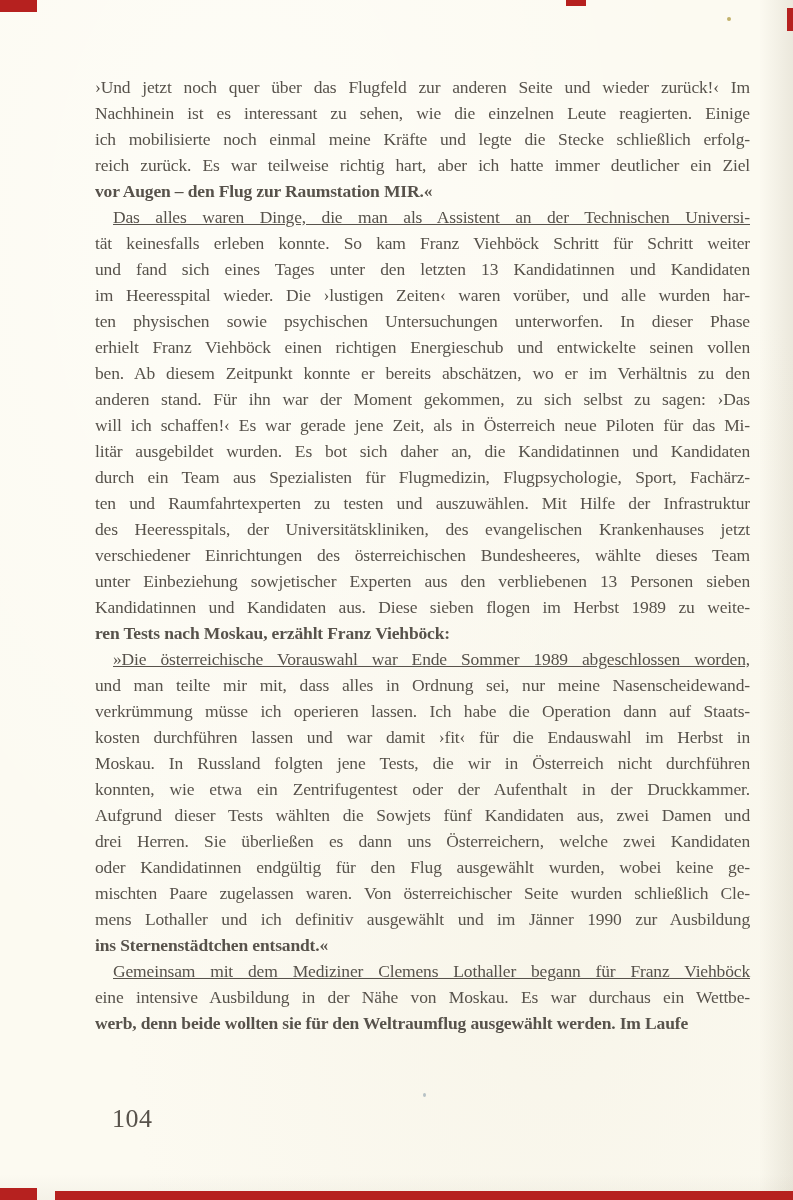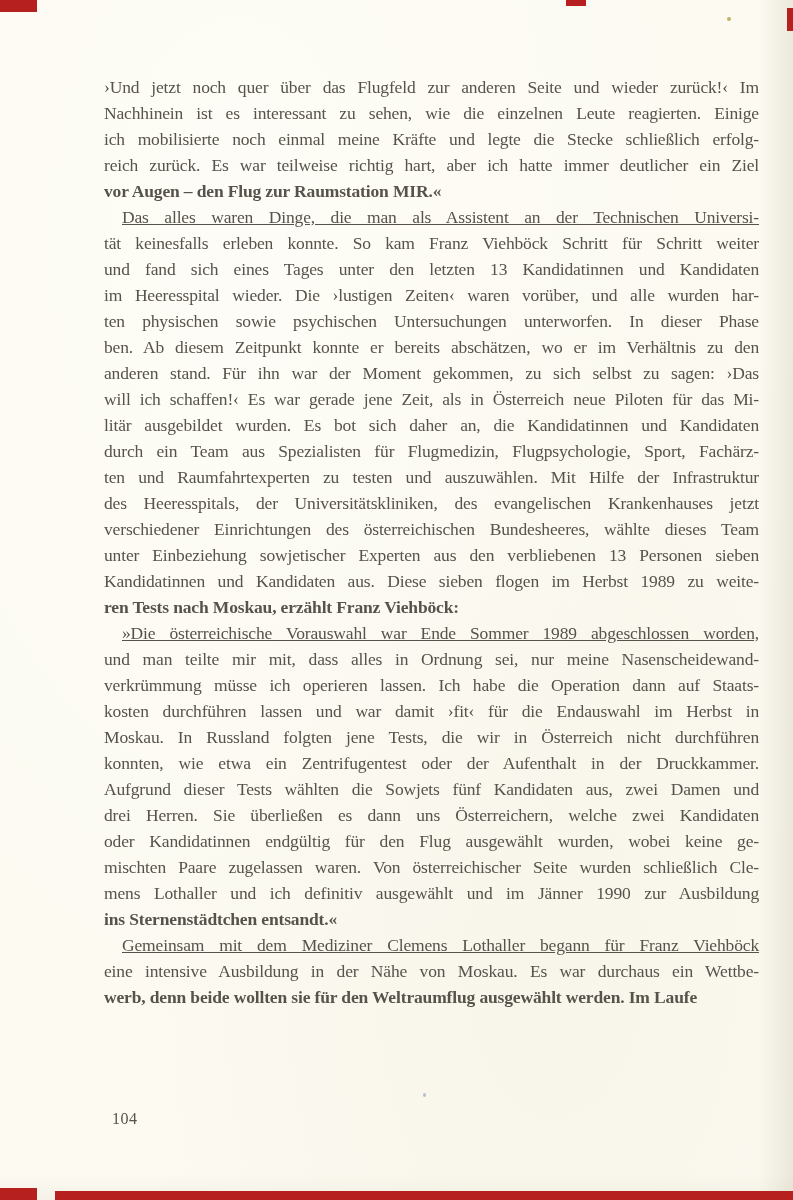--- a/index.html
+++ b/index.html
@@ -36,21 +36,21 @@
     inset: 0;
     background:
       radial-gradient(ellipse at 30% 20%, rgba(255,255,252,0.5), rgba(255,255,252,0) 60%),
       radial-gradient(ellipse at 70% 80%, rgba(240,236,220,0.35), rgba(240,236,220,0) 55%);
     pointer-events: none;
   }
 
   
   #text-block {
     position: absolute;
-    left: 104px;
+    left: 95px;
     top: 74px;
     width: 655px;
     color: var(--ink, #57524b);
     font-size: 17.5px;
     letter-spacing: -0.15px;
   }
   .line {
     height: 26px;
     line-height: 26px;
     text-align: justify;
@@ -66,21 +66,21 @@
     text-decoration: underline;
   }
 
   
   .page-number {
     position: absolute;
     left: 112px;
     top: 1106px;
     height: 26px;
     line-height: 26px;
-    font-size: 16px;
+    font-size: 26px;
     letter-spacing: 0.5px;
     color: var(--ink, #57524b);
   }
 
   
   .edge-mark { position: absolute; background: var(--edge-red, #b6211f); }
   .mark-tl     { left: 0;     top: 0;       width: 37px;  height: 12px; }
   .mark-top    { left: 566px; top: 0;       width: 20px;  height: 6px;  }
   .mark-right  { left: 787px; top: 8px;     width: 6px;   height: 23px; }
   .mark-bl     { left: 0;     top: 1188px;  width: 37px;  height: 12px; }
@@ -107,20 +107,21 @@
         <div class="line">ich mobilisierte noch einmal meine Kräfte und legte die Stecke schließlich erfolg-</div>
         <div class="line">reich zurück. Es war teilweise richtig hart, aber ich hatte immer deutlicher ein Ziel</div>
         <div class="line para-end">vor Augen – den Flug zur Raumstation MIR.«</div>
       </div>
       <div>
         <div class="line indent">Das alles waren Dinge, die man als Assistent an der Technischen Universi-</div>
         <div class="line">tät keinesfalls erleben konnte. So kam Franz Viehböck Schritt für Schritt weiter</div>
         <div class="line">und fand sich eines Tages unter den letzten 13 Kandidatinnen und Kandidaten</div>
         <div class="line">im Heeresspital wieder. Die ›lustigen Zeiten‹ waren vorüber, und alle wurden har-</div>
         <div class="line">ten physischen sowie psychischen Untersuchungen unterworfen. In dieser Phase</div>
+        <div class="line">erhielt Franz Viehböck einen richtigen Energieschub und entwickelte seinen vollen</div>
         <div class="line">ben. Ab diesem Zeitpunkt konnte er bereits abschätzen, wo er im Verhältnis zu den</div>
         <div class="line">anderen stand. Für ihn war der Moment gekommen, zu sich selbst zu sagen: ›Das</div>
         <div class="line">will ich schaffen!‹ Es war gerade jene Zeit, als in Österreich neue Piloten für das Mi-</div>
         <div class="line">litär ausgebildet wurden. Es bot sich daher an, die Kandidatinnen und Kandidaten</div>
         <div class="line">durch ein Team aus Spezialisten für Flugmedizin, Flugpsychologie, Sport, Fachärz-</div>
         <div class="line">ten und Raumfahrtexperten zu testen und auszuwählen. Mit Hilfe der Infrastruktur</div>
         <div class="line">des Heeresspitals, der Universitätskliniken, des evangelischen Krankenhauses jetzt</div>
         <div class="line">verschiedener Einrichtungen des österreichischen Bundesheeres, wählte dieses Team</div>
         <div class="line">unter Einbeziehung sowjetischer Experten aus den verbliebenen 13 Personen sieben</div>
         <div class="line">Kandidatinnen und Kandidaten aus. Diese sieben flogen im Herbst 1989 zu weite-</div>

